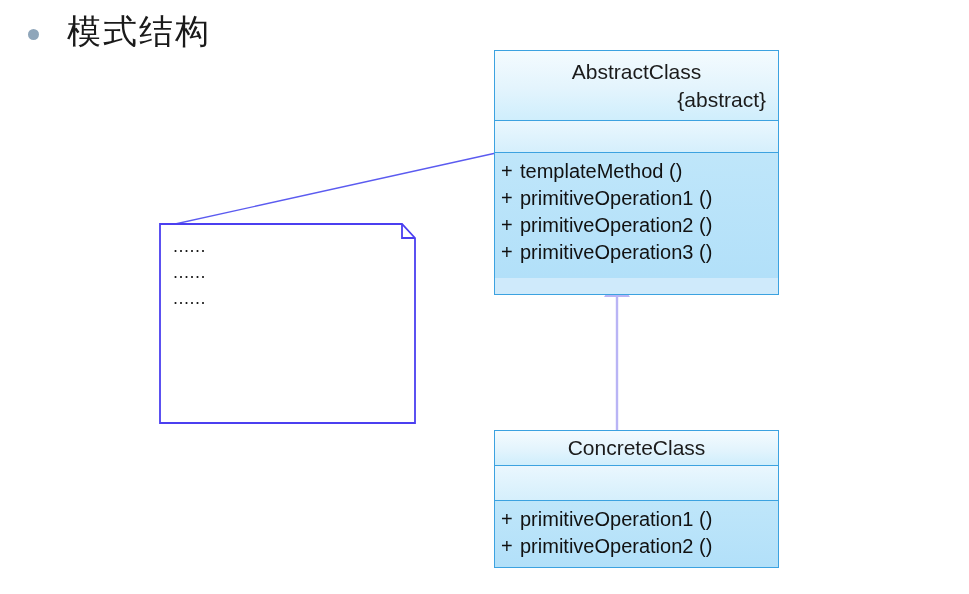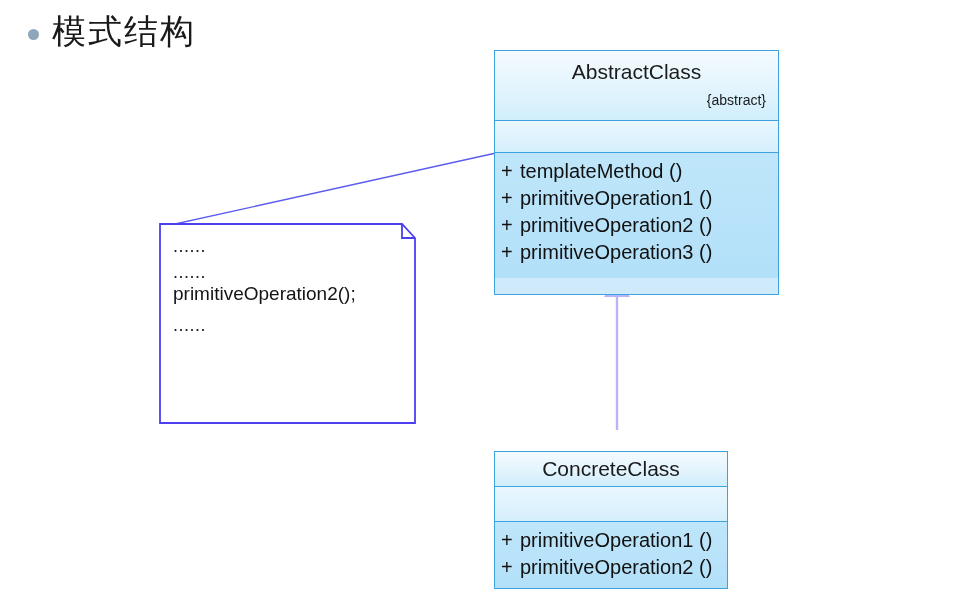--- a/index.html
+++ b/index.html
@@ -21,21 +21,21 @@
     overflow: hidden;
   }
 
   
   .heading {
     position: absolute;
     left: 28px;
     top: 8px;
     display: flex;
     align-items: center;
-    gap: 13px;
+    gap: 28px;
   }
   .heading-bullet {
     width: 11px;
     height: 11px;
     border-radius: 50%;
     background: #8fa6ba;
     flex: 0 0 auto;
     margin-top: 6px;
   }
   .heading-text {
@@ -76,21 +76,21 @@
   .class-name {
     text-align: center;
     font-size: 21px;
     line-height: 26px;
     color: #1b1b1b;
     padding-top: 8px;
     font-family: "Liberation Sans", sans-serif;
   }
   .class-stereotype {
     text-align: right;
-    font-size: 14px;
+    font-size: 21px;
     line-height: 26px;
     color: #1b1b1b;
     padding-right: 12px;
     padding-top: 2px;
     font-family: "Liberation Sans", sans-serif;
   }
   .member-list {
     padding: 5px 0 4px 6px;
   }
   .member-row {
@@ -198,21 +198,21 @@
           <span class="member-sig">primitiveOperation2 ()</span>
         </div>
         <div class="member-row">
           <span class="member-vis">+</span>
           <span class="member-sig">primitiveOperation3 ()</span>
         </div>
       </div>
     </div>
   </div>
 
-  <div class="uml-class" style="left:494px; top:430px; width:234px; height:138px;margin-top:21px;">
+  <div class="uml-class" style="left:494px; top:430px; width:285px; height:138px;">
     <div class="uml-compartment comp-title" style="height:35px;">
       <div class="class-name" style="padding-top:4px;">ConcreteClass</div>
     </div>
     <div class="uml-compartment comp-attrs" style="height:35px;"></div>
     <div class="uml-compartment comp-methods" style="height:66px;">
       <div class="member-list">
         <div class="member-row">
           <span class="member-vis">+</span>
           <span class="member-sig">primitiveOperation1 ()</span>
         </div>
@@ -228,21 +228,20 @@
     <svg class="note-shape" viewBox="0 0 257 201" preserveAspectRatio="none">
       <path d="M1,1 L243,1 L256,15 L256,200 L1,200 Z" fill="#ffffff" stroke="#4b3ff0" stroke-width="1.8" stroke-linejoin="miter"></path>
       <path d="M243,1 L243,15 L256,15" fill="none" stroke="#4b3ff0" stroke-width="1.8" stroke-linejoin="miter"></path>
     </svg>
     <div class="note-body">
       <div class="note-group">
         <div class="note-dots">......</div>
       </div>
       <div class="note-group">
         <div class="note-dots">......</div>
-        <div class="note-line">primitiveOperation2();</div>
       </div>
       <div class="note-group">
         <div class="note-dots">......</div>
       </div>
     </div>
   </div>
 
 </div>
 
 </body></html>

